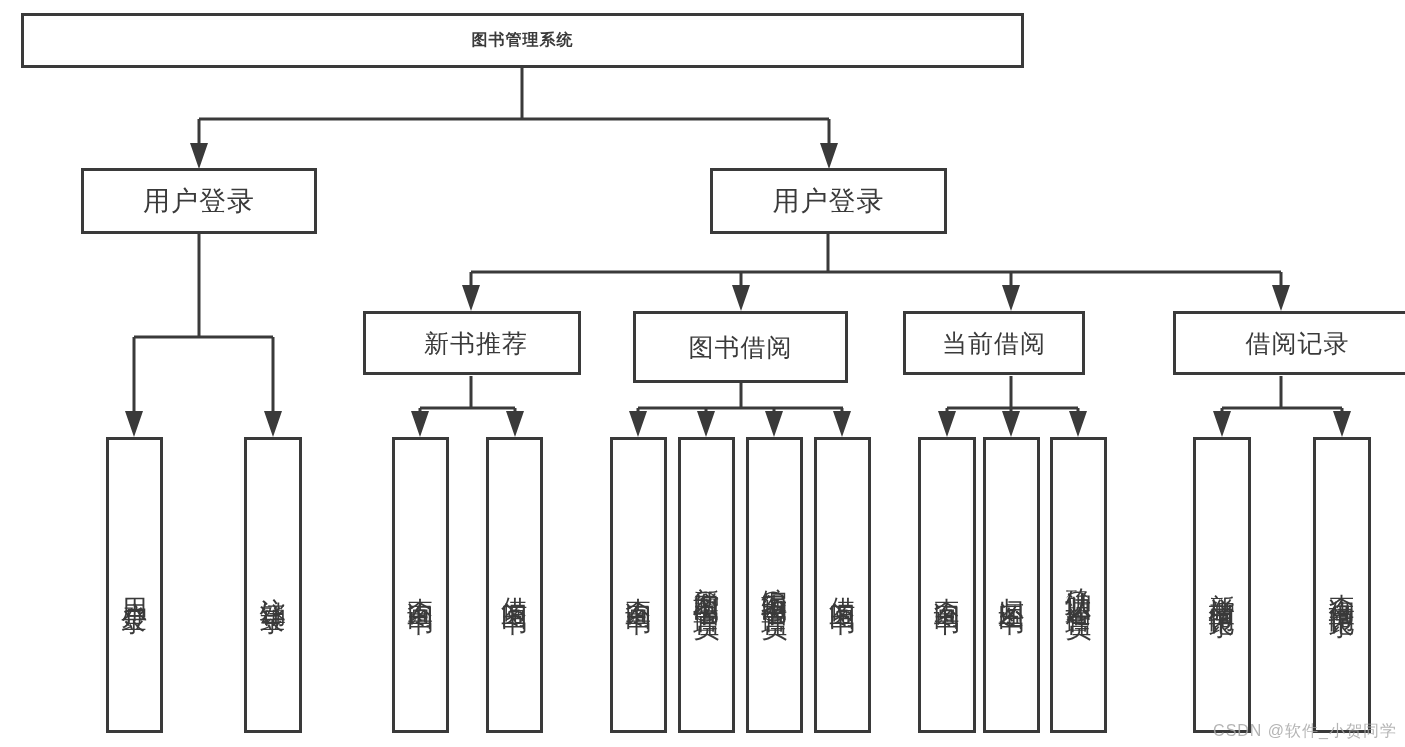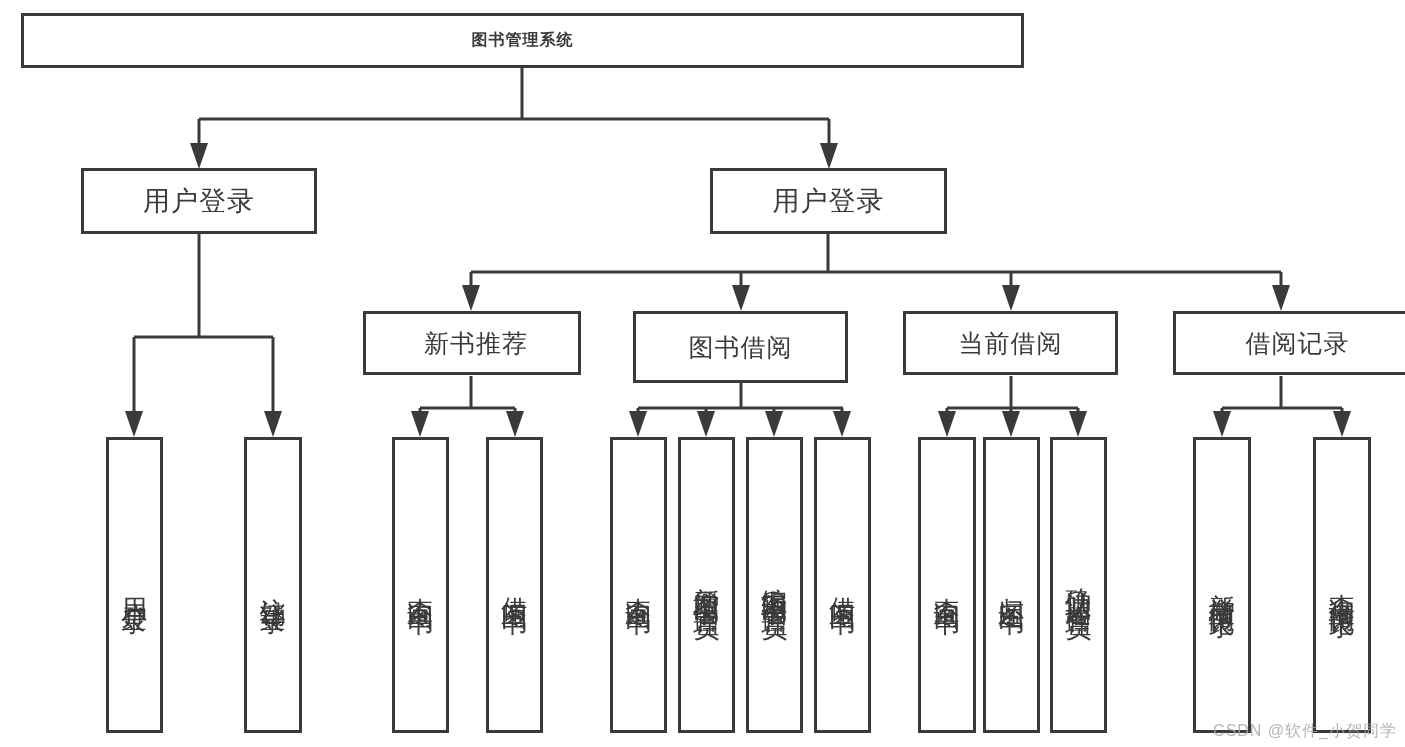--- a/index.html
+++ b/index.html
@@ -83,21 +83,21 @@
   <div class="node h-node" style="left:710px;top:168px;width:237px;height:66px;">
     <span>用户登录</span>
   </div>
 
   <div class="node h-node lvl3" style="left:363px;top:311px;width:218px;height:64px;padding-left:8px;">
     <span>新书推荐</span>
   </div>
   <div class="node h-node lvl3" style="left:633px;top:311px;width:215px;height:72px;">
     <span>图书借阅</span>
   </div>
-  <div class="node h-node lvl3" style="left:903px;top:311px;width:215px;height:64px;">
+  <div class="node h-node lvl3" style="left:903px;top:311px;width:182px;height:64px;">
     <span>当前借阅</span>
   </div>
   <div class="node h-node lvl3" style="left:1173px;top:311px;width:249px;height:64px;">
     <span>借阅记录</span>
   </div>
 
   <div class="node v-node" style="left:106px;top:437px;width:57px;height:296px;">
     <span>用户登录</span>
   </div>
   <div class="node v-node" style="left:244px;top:437px;width:58px;height:296px;">

